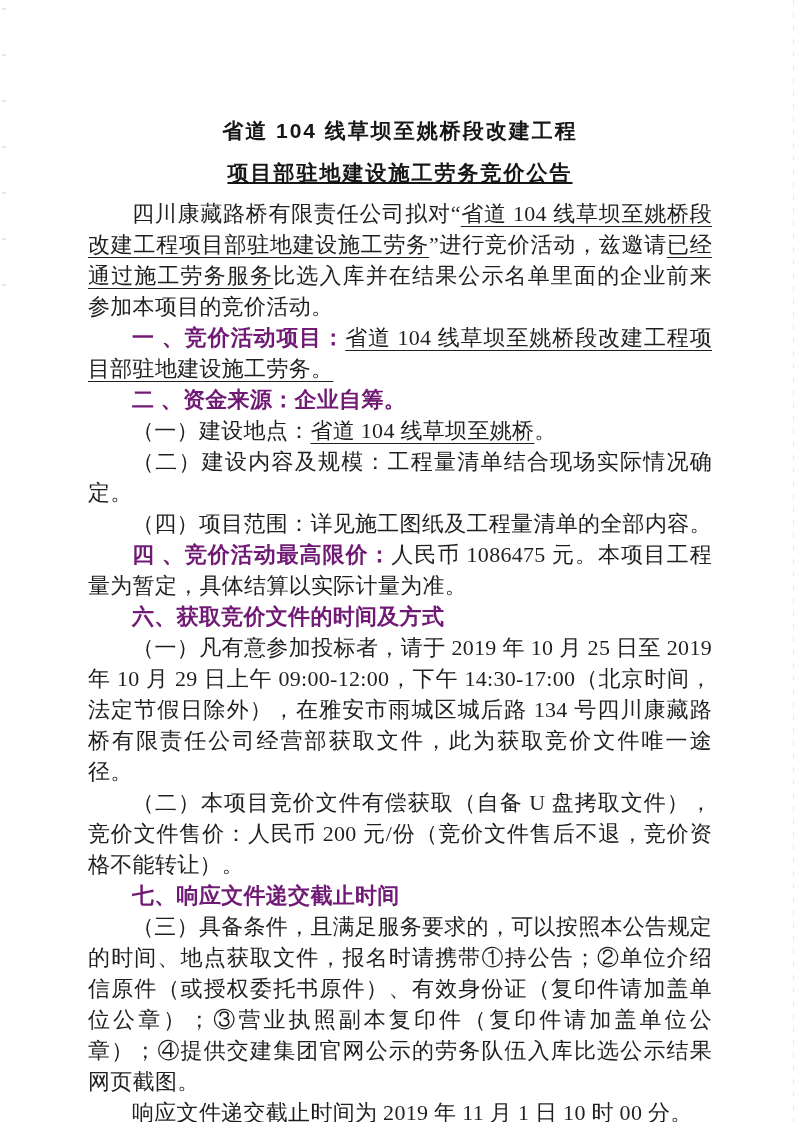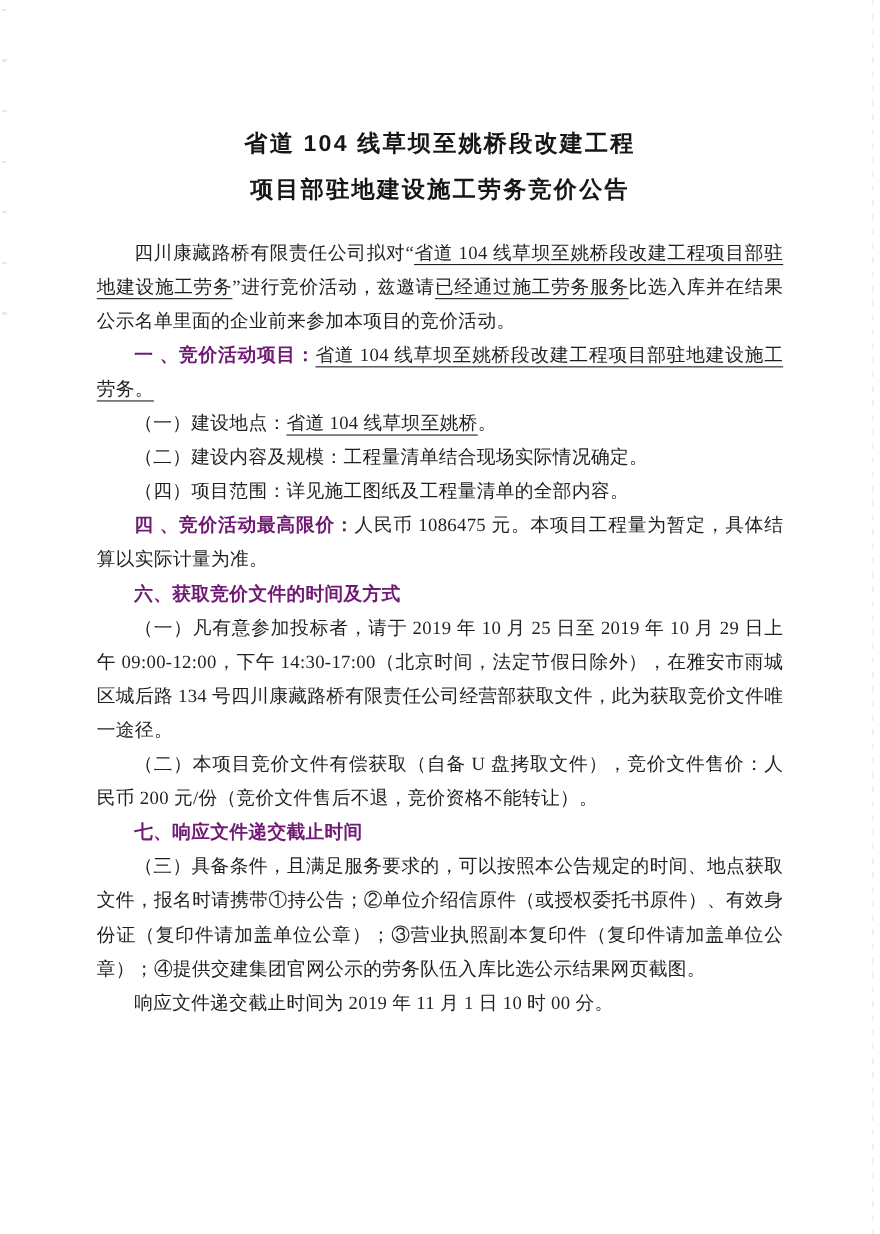--- a/index.html
+++ b/index.html
@@ -19,24 +19,24 @@
     font-family: "Liberation Sans", "DejaVu Sans", sans-serif;
     font-weight: 700;
     font-size: 21px;
     line-height: 26px;
     text-align: center;
     letter-spacing: 2px;
     margin: 0;
     color: #161616;
   }
   .title-1 { margin-bottom: 16px; }
-  .title-2 { margin-bottom: 28px; }
+  .title-2 { margin-bottom: 12px; text-decoration: underline; }
   .body-text p {
     margin: 0;
-    font-size: 17px;
+    font-size: 22px;
     line-height: 31px;
     text-align: justify;
     text-indent: 2em;
     letter-spacing: 0.3px;
   }
   .b {
     font-family: "Liberation Sans", "DejaVu Sans", sans-serif;
     font-weight: 700;
     color: #701a75;
   }
@@ -71,20 +71,21 @@
 
   <h1 class="title title-1">省道 104 线草坝至姚桥段改建工程</h1>
   <h1 class="title title-2">项目部驻地建设施工劳务竞价公告</h1>
 
   <div class="body-text">
 
     <p><span>四川康藏路桥有限责任公司拟对“</span><span class="u">省道 104 线草坝至姚桥段改建工程项目部驻地建设施工劳务</span><span>”进行竞价活动，兹邀请</span><span class="u">已经通过施工劳务服务</span><span>比选入库并在结果公示名单里面的企业前来参加本项目的竞价活动。</span></p>
 
     <p><span class="b">一 、竞价活动项目：</span><span class="u">省道 104 线草坝至姚桥段改建工程项目部驻地建设施工劳务。</span></p>
 
+    <p><span class="b">二 、资金来源：企业自筹。</span></p>
 
 
     <p><span>（一）建设地点：</span><span class="u">省道 104 线草坝至姚桥</span><span>。</span></p>
 
     <p><span>（二）建设内容及规模：工程量清单结合现场实际情况确定。</span></p>
 
 
     <p><span>（四）项目范围：详见施工图纸及工程量清单的全部内容。</span></p>
 
     <p><span class="b">四 、竞价活动最高限价：</span><span>人民币 1086475 元。本项目工程量为暂定，具体结算以实际计量为准。</span></p>

